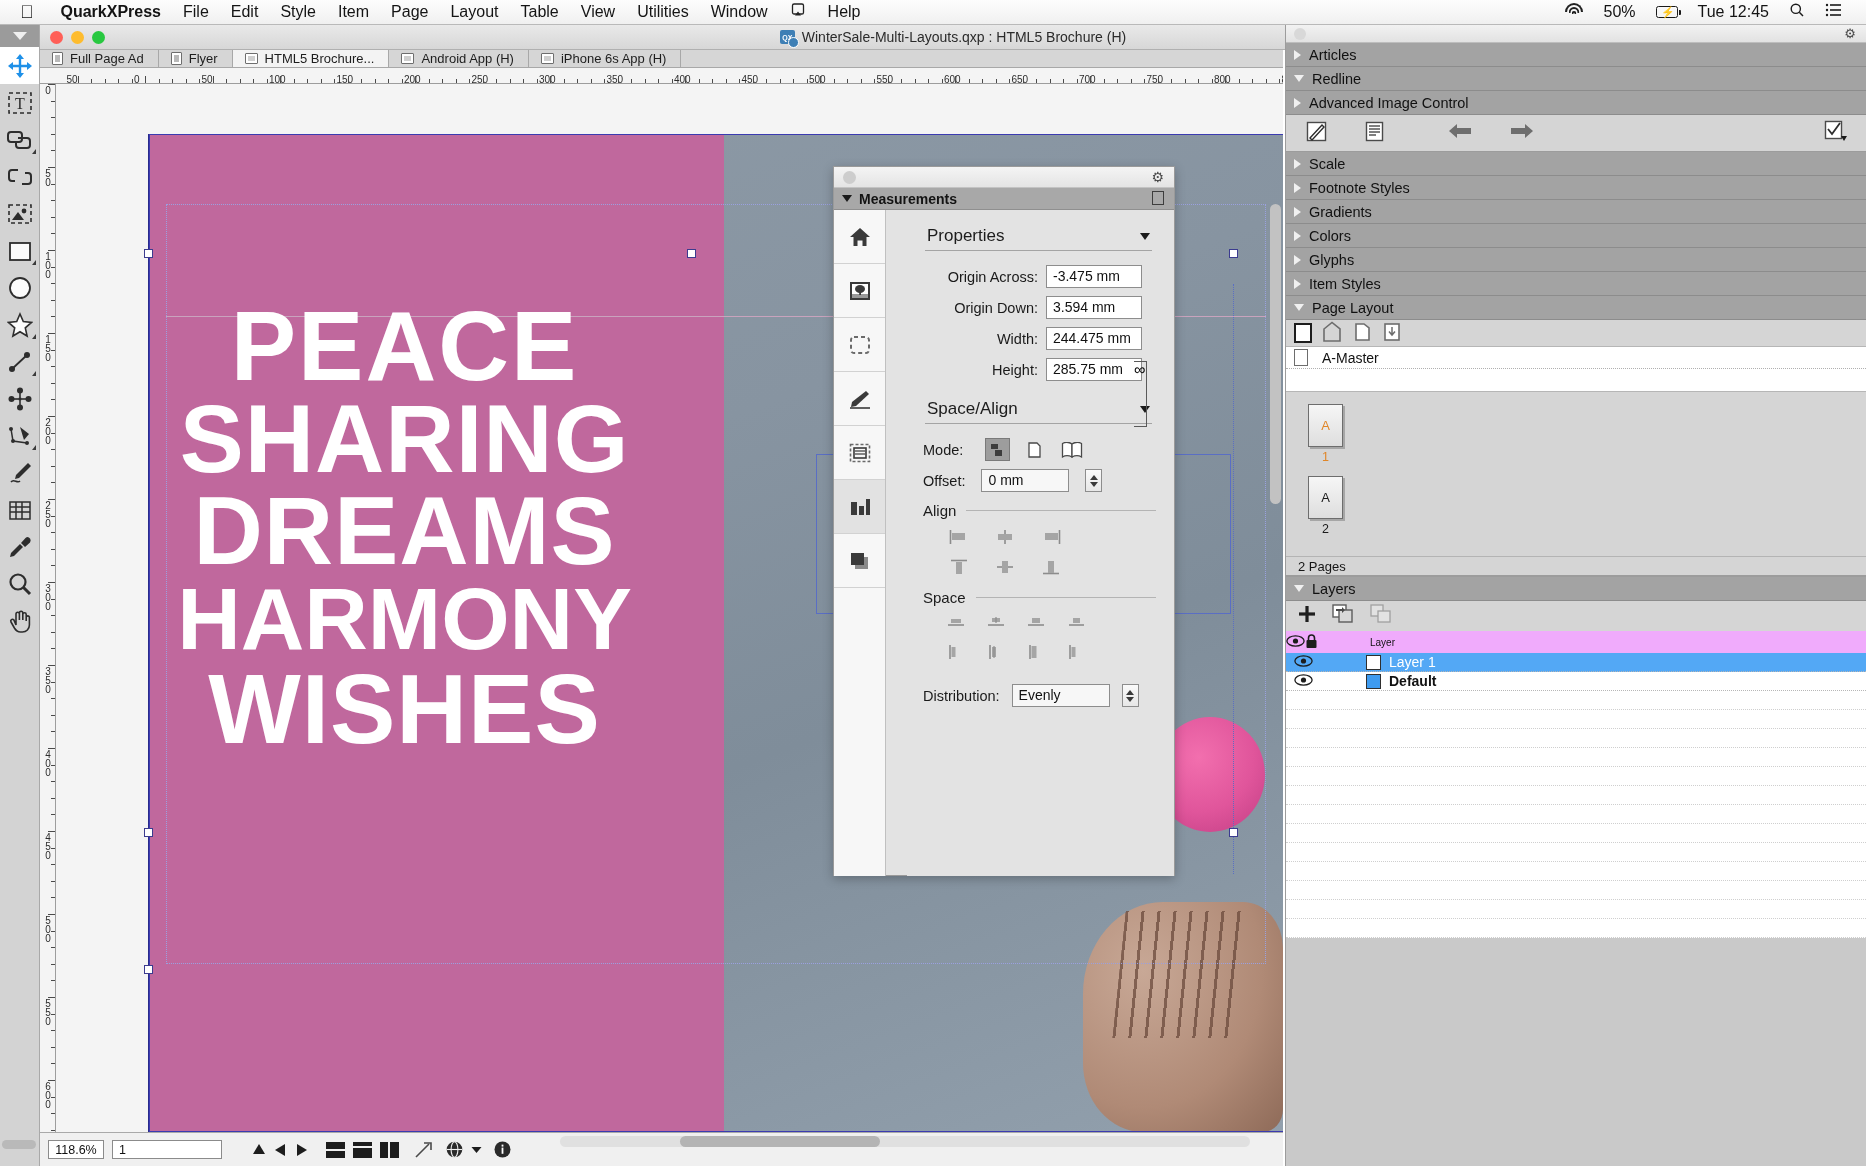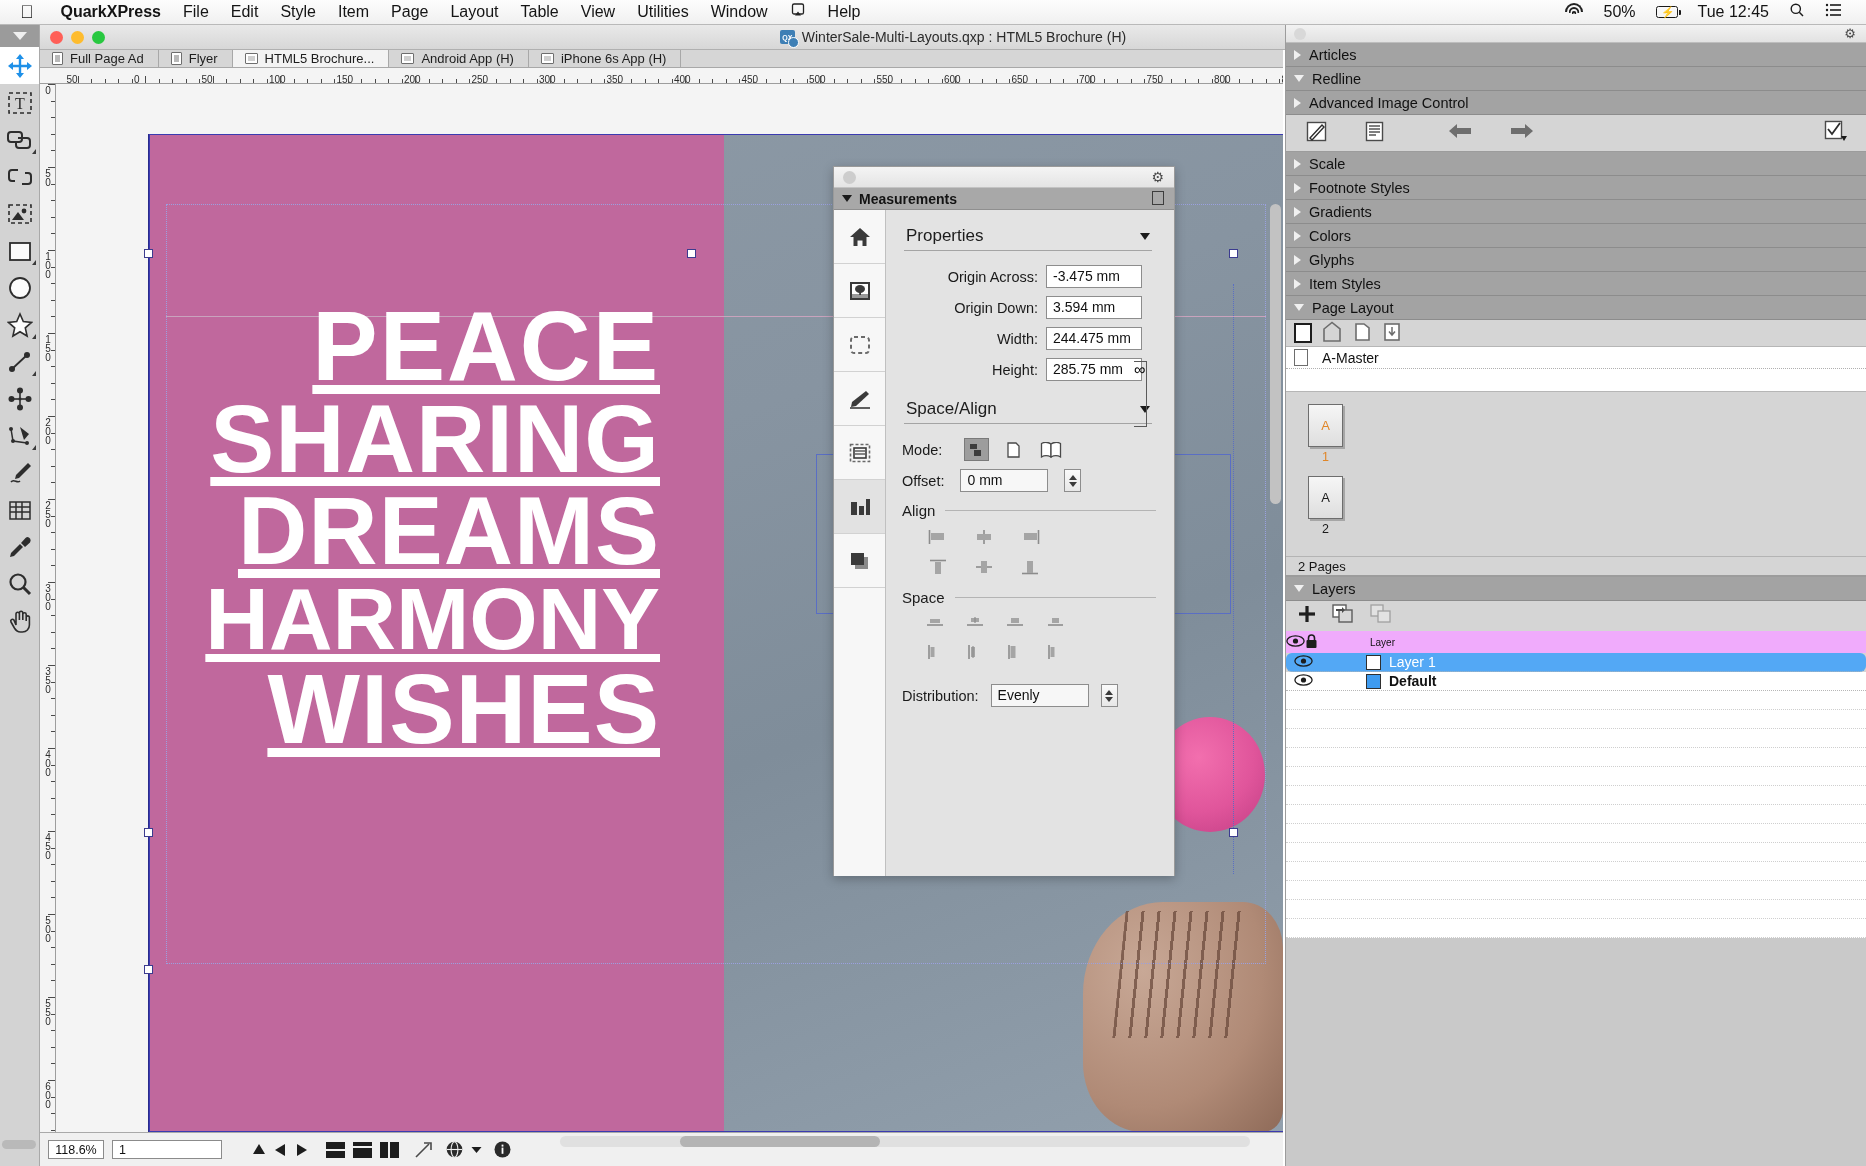--- a/index.html
+++ b/index.html
@@ -103,21 +103,21 @@
   .pompom { position:absolute; right:18px; bottom:300px; width:110px; height:115px;
      background: radial-gradient(circle at 40% 35%, #f26fae, #e0559b 55%, #c03d83 100%);
      border-radius:50%; filter: blur(0.4px); }
   .pink-panel { position:absolute; left:93px; top:50px; width:575px; height:998px; background:#c0689d; }
   .pagebox { position:absolute; left:93px; top:50px; width:1135px; height:998px; border:1px solid #3b3bb0; pointer-events:none; }
   .margin-guide { position:absolute; left:110px; top:120px; width:1100px; height:760px; border:1px dotted #9aa0e0; }
   .hand { position:absolute; width:9px; height:9px; background:#ffffff; border:1px solid #3b3b8f; }
   .textwrap { position:absolute; left:110px; top:232px; width:1100px; height:0; border-top:1px solid #c9a3bd; }
   .headline { position:absolute; left:93px; top:215px; width:511px;
      color:#ffffff; font-family:"Liberation Sans", sans-serif; font-weight:bold;
-     letter-spacing:-1px; text-align:right; line-height:0.96;text-decoration:underline; }
+     letter-spacing:-1px; text-align:center; line-height:0.96; }
   .headline div { display:block; white-space:nowrap; }
   .hl1 { font-size:98px; letter-spacing:2px; }
   .hl2 { font-size:96px; letter-spacing:1px; }
   .hl3 { font-size:96px; letter-spacing:1px; }
   .hl4 { font-size:88px; letter-spacing:0px; }
   .hl5 { font-size:98px; letter-spacing:1px; }
   .hl6 { font-size:104px; letter-spacing:1px; }
   .inner-box { position:absolute; left:760px; top:370px; width:415px; height:160px; border:1px solid #5a6ec4; }
   .right-sel-line { position:absolute; left:1177px; top:200px; width:0; height:590px; border-left:1px dotted #5a6ec4; }
 
@@ -127,21 +127,21 @@
   .meas .grip { height:21px; background:linear-gradient(#f4f4f4,#e4e4e4); border-bottom:1px solid #c3c3c3; position:relative; }
   .meas .grip .dot { position:absolute; left:9px; top:4px; width:13px; height:13px; border-radius:50%; background:#cdcdcd; }
   .meas .grip .gear { position:absolute; right:10px; top:2px; font-size:14px; color:#4a4a4a; }
   .meas .hdr { height:22px; background:#a8a8a8; display:flex; align-items:center; gap:7px; padding-left:8px;
      font-size:14px; color:#131313; font-weight:bold; position:relative; border-bottom:1px solid #8f8f8f;}
   .meas .hdr .copyico { position:absolute; right:10px; top:3px; width:12px; height:14px; border:1.4px solid #3d3d3d; }
   .meas .hdr .copyico:after { content:''; position:absolute; left:-4px; top:-3px; width:12px; height:14px; border:1.4px solid #3d3d3d; background:#a8a8a8; z-index:-1;}
   .tri-s { width:0;height:0;border-left:5px solid transparent;border-right:5px solid transparent;border-top:7px solid #1b1b1b; }
   .tri-r { width:0;height:0;border-top:5px solid transparent;border-bottom:5px solid transparent;border-left:7px solid #1b1b1b; }
 
-  .meas .body { display:flex; height:666px; }
+  .meas .body { display:flex; height:666px;gap:21px; }
   .meas .icons { width:52px; background:#f7f7f7; border-right:1px solid #c0c0c0; }
   .meas .icons .ic { height:54px; border-bottom:1px solid #d2d2d2; display:flex; align-items:center; justify-content:center; }
   .meas .icons .ic.sel { background:#e2e2e2; }
   .meas .panelbody { flex:1; background:#e3e3e3; padding:14px 18px 0 12px; position:relative; }
 
   .sec-head { display:flex; align-items:center; justify-content:space-between; font-size:17px; color:#1c1c1c; padding:2px 6px 4px 8px; }
   .sec-rule { border-bottom:1px solid #a4a4a4; margin:0 4px 14px 6px; }
   .frow { display:flex; align-items:center; justify-content:flex-end; gap:8px; margin-bottom:8px; padding-right:14px; }
   .frow label { font-size:14.5px; color:#1a1a1a; }
   .inp { background:#fff; border:1px solid #8d8d8d; height:23px; line-height:21px;
@@ -182,21 +182,21 @@
   .thumbs { background:#d5d5d5; padding:12px 0 8px 22px; position:relative; }
   .thumb { width:35px; height:43px; background:linear-gradient(#f6f6f6,#dedede);
      border:1.5px solid #6d6d6d; box-shadow:2px 2px 0 rgba(0,0,0,.22);
      display:flex; align-items:center; justify-content:center; font-size:13px; }
   .thumb-lbl { text-align:center; width:35px; font-size:12.5px; margin:3px 0 12px 0; }
   .pagecount { height:20px; background:#d5d5d5; border-top:1px solid #b4b4b4; border-bottom:1px solid #9c9c9c;
      display:flex; align-items:center; padding-left:12px; font-size:13px; color:#161616; }
   .layer-tools { height:30px; display:flex; align-items:center; gap:16px; padding-left:12px; background:#d5d5d5; }
   .layer-hdr { height:22px; display:flex; align-items:center; font-size:10px; color:#111; background:#f0abfc; }
   .layer-row { height:19px; display:flex; align-items:center; font-size:14px; color:#111; border-bottom:1px dotted #b7b7b7; background:#fff; }
-  .layer-row.sel { background:#53a8f5; color:#fff;border-radius:6px; }
+  .layer-row.sel { background:#53a8f5; color:#fff; }
   .layer-row .eye { width:34px; text-align:center; }
   .layer-row .lock { width:26px; text-align:center; }
   .layer-row .swatch { width:15px; height:15px; border:1.6px solid #2f2f2f; margin-right:8px; }
   .layer-blank { height:19px; background:#fff; border-bottom:1px dotted #cfcfcf; }
 
   
   .statusbar { position:absolute; left:40px; top:1132px; width:1243px; height:34px;
      background:#f0f0f0; border-top:1px solid #a9a9a9; display:flex; align-items:center; gap:8px; padding-left:8px; }
   .zoomfield { width:56px; height:19px; background:#fff; border:1px solid #8b8b8b; font-size:12.5px; color:#111;
      display:flex; align-items:center; justify-content:center; }

